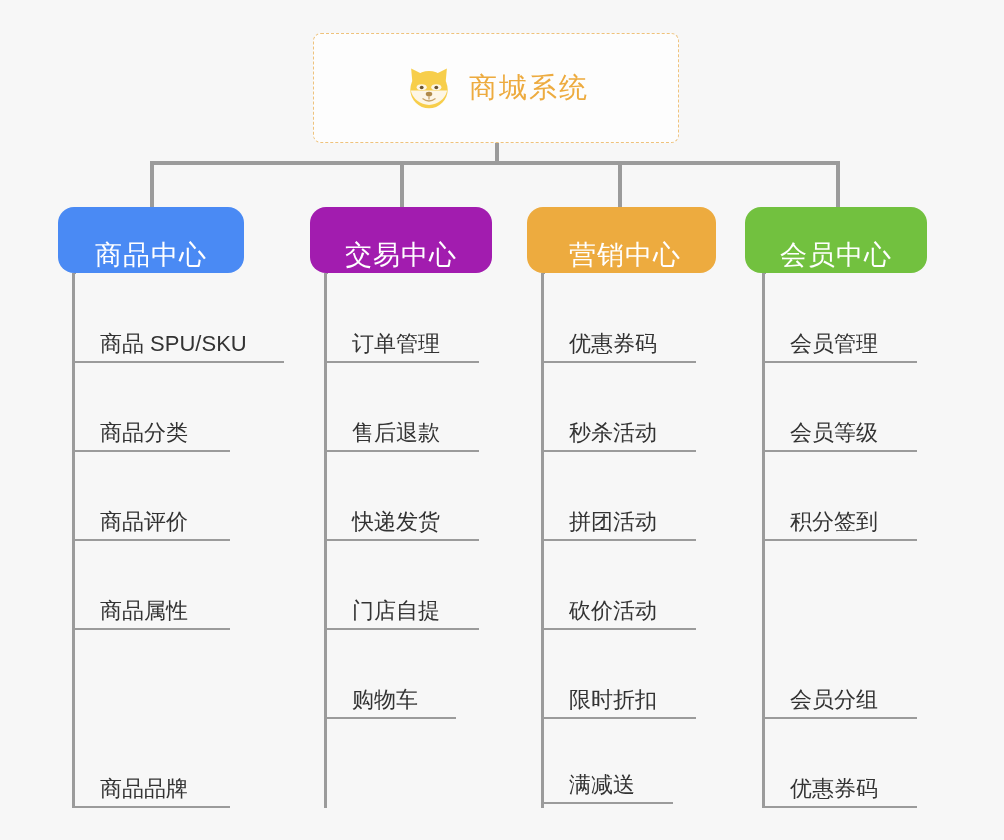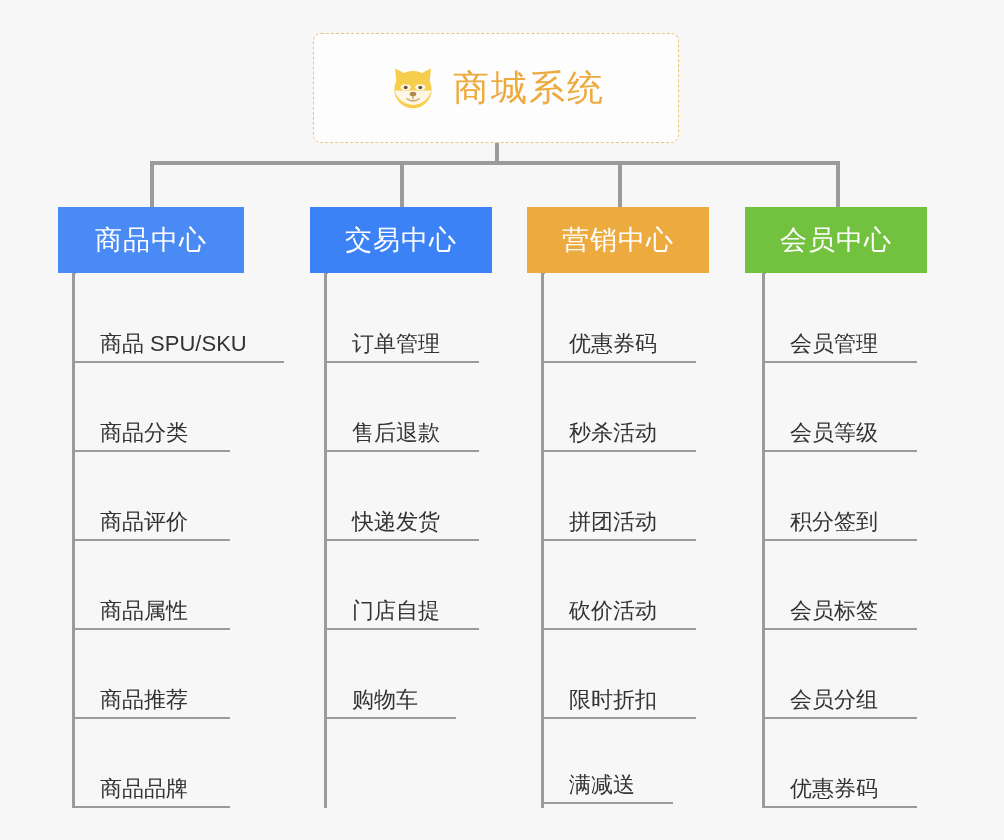--- a/index.html
+++ b/index.html
@@ -30,42 +30,42 @@
     align-items: center;
     justify-content: center;
     gap: 14px;
   }
   .root-icon {
     width: 52px; height: 52px;
     position: relative;
     flex: 0 0 auto;
   }
   .root-title {
-    font-size: 36px;
+    font-size: 28px;
     color: #edab3f;
     letter-spacing: 2px;
     line-height: 1;
     white-space: nowrap;
   }
 
   
   .conn {
     position: absolute;
     background: #9b9b9b;
   }
   .conn.v { width: 4px; }
   .conn.h { height: 4px; }
 
   
   .cat-box {
     position: absolute;
     height: 66px;
-    border-radius: 0;
+    border-radius: 16px;
     display: flex;
-    align-items: center;
+    align-items: flex-end;
     justify-content: center;
     color: #ffffff;
     font-size: 27px;
     letter-spacing: 1px;
     white-space: nowrap;
   }
 
   
   .column {
     position: absolute;
@@ -152,30 +152,26 @@
           <div class="leaf-rule" style="width: 158px;"></div>
         </div>
         <div class="leaf" style="top: 178px; width: 158px;">
           <span class="leaf-label">商品评价</span>
           <div class="leaf-rule" style="width: 158px;"></div>
         </div>
         <div class="leaf" style="top: 267px; width: 158px;">
           <span class="leaf-label">商品属性</span>
           <div class="leaf-rule" style="width: 158px;"></div>
         </div>
-        <div class="leaf" style="top: 356px; width: 158px;">
-          <span class="leaf-label">商品推荐</span>
-          <div class="leaf-rule" style="width: 158px;"></div>
-        </div>
         <div class="leaf" style="top: 445px; width: 158px;">
           <span class="leaf-label">商品品牌</span>
           <div class="leaf-rule" style="width: 158px;"></div>
         </div>
       </div>
-      <div class="cat-box" style="left: 310px; top: 207px; width: 182px; background: #3b82f6;">
+      <div class="cat-box" style="left: 310px; top: 207px; width: 182px; background: #a21caf;">
         <span>交易中心</span>
       </div>
       <div class="conn v" style="left: 324px; top: 273px; height: 1px;"></div>
       <div class="column" style="left: 324px; top: 274px; width: 240px; height: 534px;">
         <div class="spine" style="height: 534px;"></div>
         <div class="leaf" style="top: 0px; width: 155px;">
           <span class="leaf-label">订单管理</span>
           <div class="leaf-rule" style="width: 155px;"></div>
         </div>
         <div class="leaf" style="top: 89px; width: 155px; padding-left: 44px;">
@@ -188,21 +184,21 @@
         </div>
         <div class="leaf" style="top: 267px; width: 155px;">
           <span class="leaf-label">门店自提</span>
           <div class="leaf-rule" style="width: 155px;"></div>
         </div>
         <div class="leaf" style="top: 356px; width: 132px;">
           <span class="leaf-label">购物车</span>
           <div class="leaf-rule" style="width: 132px;"></div>
         </div>
       </div>
-      <div class="cat-box" style="left: 527px; top: 207px; width: 182px; background: rgb(237, 171, 63);">
+      <div class="cat-box" style="left: 527px; top: 207px; width: 182px; background: rgb(237, 171, 63); padding-left: 7px;">
         <span>营销中心</span>
       </div>
       <div class="conn v" style="left: 541px; top: 273px; height: 1px;"></div>
       <div class="column" style="left: 541px; top: 274px; width: 240px; height: 534px;">
         <div class="spine" style="height: 534px;"></div>
         <div class="leaf" style="top: 0px; width: 155px;">
           <span class="leaf-label">优惠券码</span>
           <div class="leaf-rule" style="width: 155px;"></div>
         </div>
         <div class="leaf" style="top: 89px; width: 155px;">
@@ -237,24 +233,20 @@
           <div class="leaf-rule" style="width: 155px;"></div>
         </div>
         <div class="leaf" style="top: 89px; width: 155px;">
           <span class="leaf-label">会员等级</span>
           <div class="leaf-rule" style="width: 155px;"></div>
         </div>
         <div class="leaf" style="top: 178px; width: 155px;">
           <span class="leaf-label">积分签到</span>
           <div class="leaf-rule" style="width: 155px;"></div>
         </div>
-        <div class="leaf" style="top: 267px; width: 155px;">
-          <span class="leaf-label">会员标签</span>
-          <div class="leaf-rule" style="width: 155px;"></div>
-        </div>
         <div class="leaf" style="top: 356px; width: 155px;">
           <span class="leaf-label">会员分组</span>
           <div class="leaf-rule" style="width: 155px;"></div>
         </div>
         <div class="leaf" style="top: 445px; width: 155px;">
           <span class="leaf-label">优惠券码</span>
           <div class="leaf-rule" style="width: 155px;"></div>
         </div>
       </div>
     </div>

